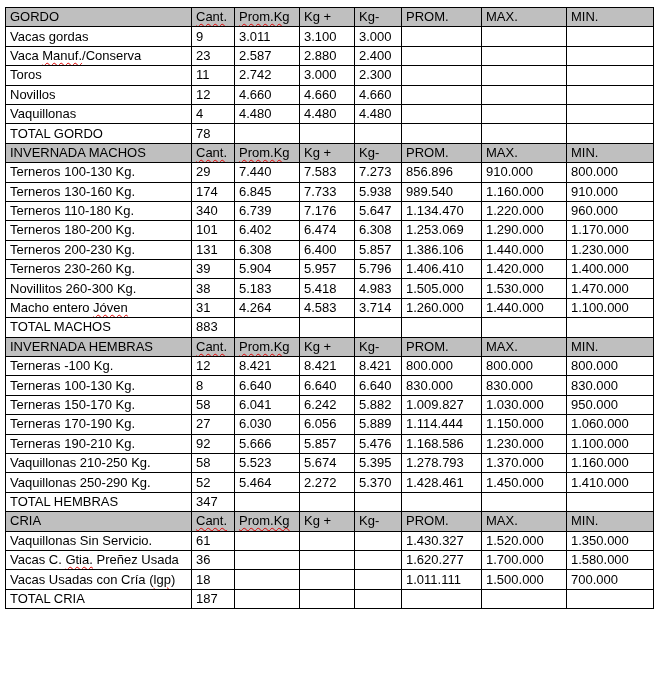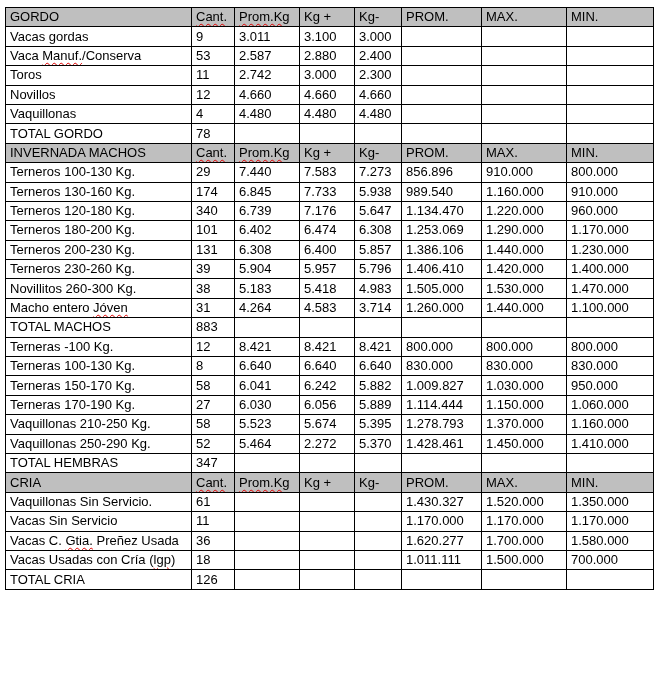--- a/index.html
+++ b/index.html
@@ -75,21 +75,21 @@
           <td>9</td>
           <td>3.011</td>
           <td>3.100</td>
           <td>3.000</td>
           <td></td>
           <td></td>
           <td></td>
         </tr>
         <tr>
           <td>Vaca <span class="sq">Manuf.</span>/Conserva</td>
-          <td>53</td>
+          <td>23</td>
           <td>2.587</td>
           <td>2.880</td>
           <td>2.400</td>
           <td></td>
           <td></td>
           <td></td>
         </tr>
         <tr>
           <td>Toros</td>
           <td>11</td>
@@ -154,21 +154,21 @@
           <td>Terneros 130-160 Kg.</td>
           <td>174</td>
           <td>6.845</td>
           <td>7.733</td>
           <td>5.938</td>
           <td>989.540</td>
           <td>1.160.000</td>
           <td>910.000</td>
         </tr>
         <tr>
-          <td>Terneros 120-180 Kg.</td>
+          <td>Terneros 110-180 Kg.</td>
           <td>340</td>
           <td>6.739</td>
           <td>7.176</td>
           <td>5.647</td>
           <td>1.134.470</td>
           <td>1.220.000</td>
           <td>960.000</td>
         </tr>
         <tr>
           <td>Terneros 180-200 Kg.</td>
@@ -223,20 +223,30 @@
         <tr>
           <td>TOTAL MACHOS</td>
           <td>883</td>
           <td></td>
           <td></td>
           <td></td>
           <td></td>
           <td></td>
           <td></td>
         </tr>
+        <tr class="section-header-row">
+          <td>INVERNADA HEMBRAS</td>
+          <td><span class="sq">Cant.</span></td>
+          <td><span class="sq">Prom.Kg</span></td>
+          <td>Kg +</td>
+          <td>Kg-</td>
+          <td>PROM.</td>
+          <td>MAX.</td>
+          <td>MIN.</td>
+        </tr>
         <tr>
           <td>Terneras -100 Kg.</td>
           <td>12</td>
           <td>8.421</td>
           <td>8.421</td>
           <td>8.421</td>
           <td>800.000</td>
           <td>800.000</td>
           <td>800.000</td>
         </tr>
@@ -262,20 +272,30 @@
         </tr>
         <tr>
           <td>Terneras 170-190 Kg.</td>
           <td>27</td>
           <td>6.030</td>
           <td>6.056</td>
           <td>5.889</td>
           <td>1.114.444</td>
           <td>1.150.000</td>
           <td>1.060.000</td>
+        </tr>
+        <tr>
+          <td>Terneras 190-210 Kg.</td>
+          <td>92</td>
+          <td>5.666</td>
+          <td>5.857</td>
+          <td>5.476</td>
+          <td>1.168.586</td>
+          <td>1.230.000</td>
+          <td>1.100.000</td>
         </tr>
         <tr>
           <td>Vaquillonas 210-250 Kg.</td>
           <td>58</td>
           <td>5.523</td>
           <td>5.674</td>
           <td>5.395</td>
           <td>1.278.793</td>
           <td>1.370.000</td>
           <td>1.160.000</td>
@@ -314,30 +334,20 @@
           <td>Vaquillonas Sin Servicio.</td>
           <td>61</td>
           <td></td>
           <td></td>
           <td></td>
           <td>1.430.327</td>
           <td>1.520.000</td>
           <td>1.350.000</td>
         </tr>
         <tr>
-          <td>Vacas Sin Servicio</td>
-          <td>11</td>
-          <td></td>
-          <td></td>
-          <td></td>
-          <td>1.170.000</td>
-          <td>1.170.000</td>
-          <td>1.170.000</td>
-        </tr>
-        <tr>
           <td>Vacas C. <span class="sq">Gtia.</span> Preñez Usada</td>
           <td>36</td>
           <td></td>
           <td></td>
           <td></td>
           <td>1.620.277</td>
           <td>1.700.000</td>
           <td>1.580.000</td>
         </tr>
         <tr>
@@ -345,21 +355,21 @@
           <td>18</td>
           <td></td>
           <td></td>
           <td></td>
           <td>1.011.111</td>
           <td>1.500.000</td>
           <td>700.000</td>
         </tr>
         <tr>
           <td>TOTAL CRIA</td>
-          <td>126</td>
+          <td>187</td>
           <td></td>
           <td></td>
           <td></td>
           <td></td>
           <td></td>
           <td></td>
         </tr>
       </tbody>
   </table>
 </div>

